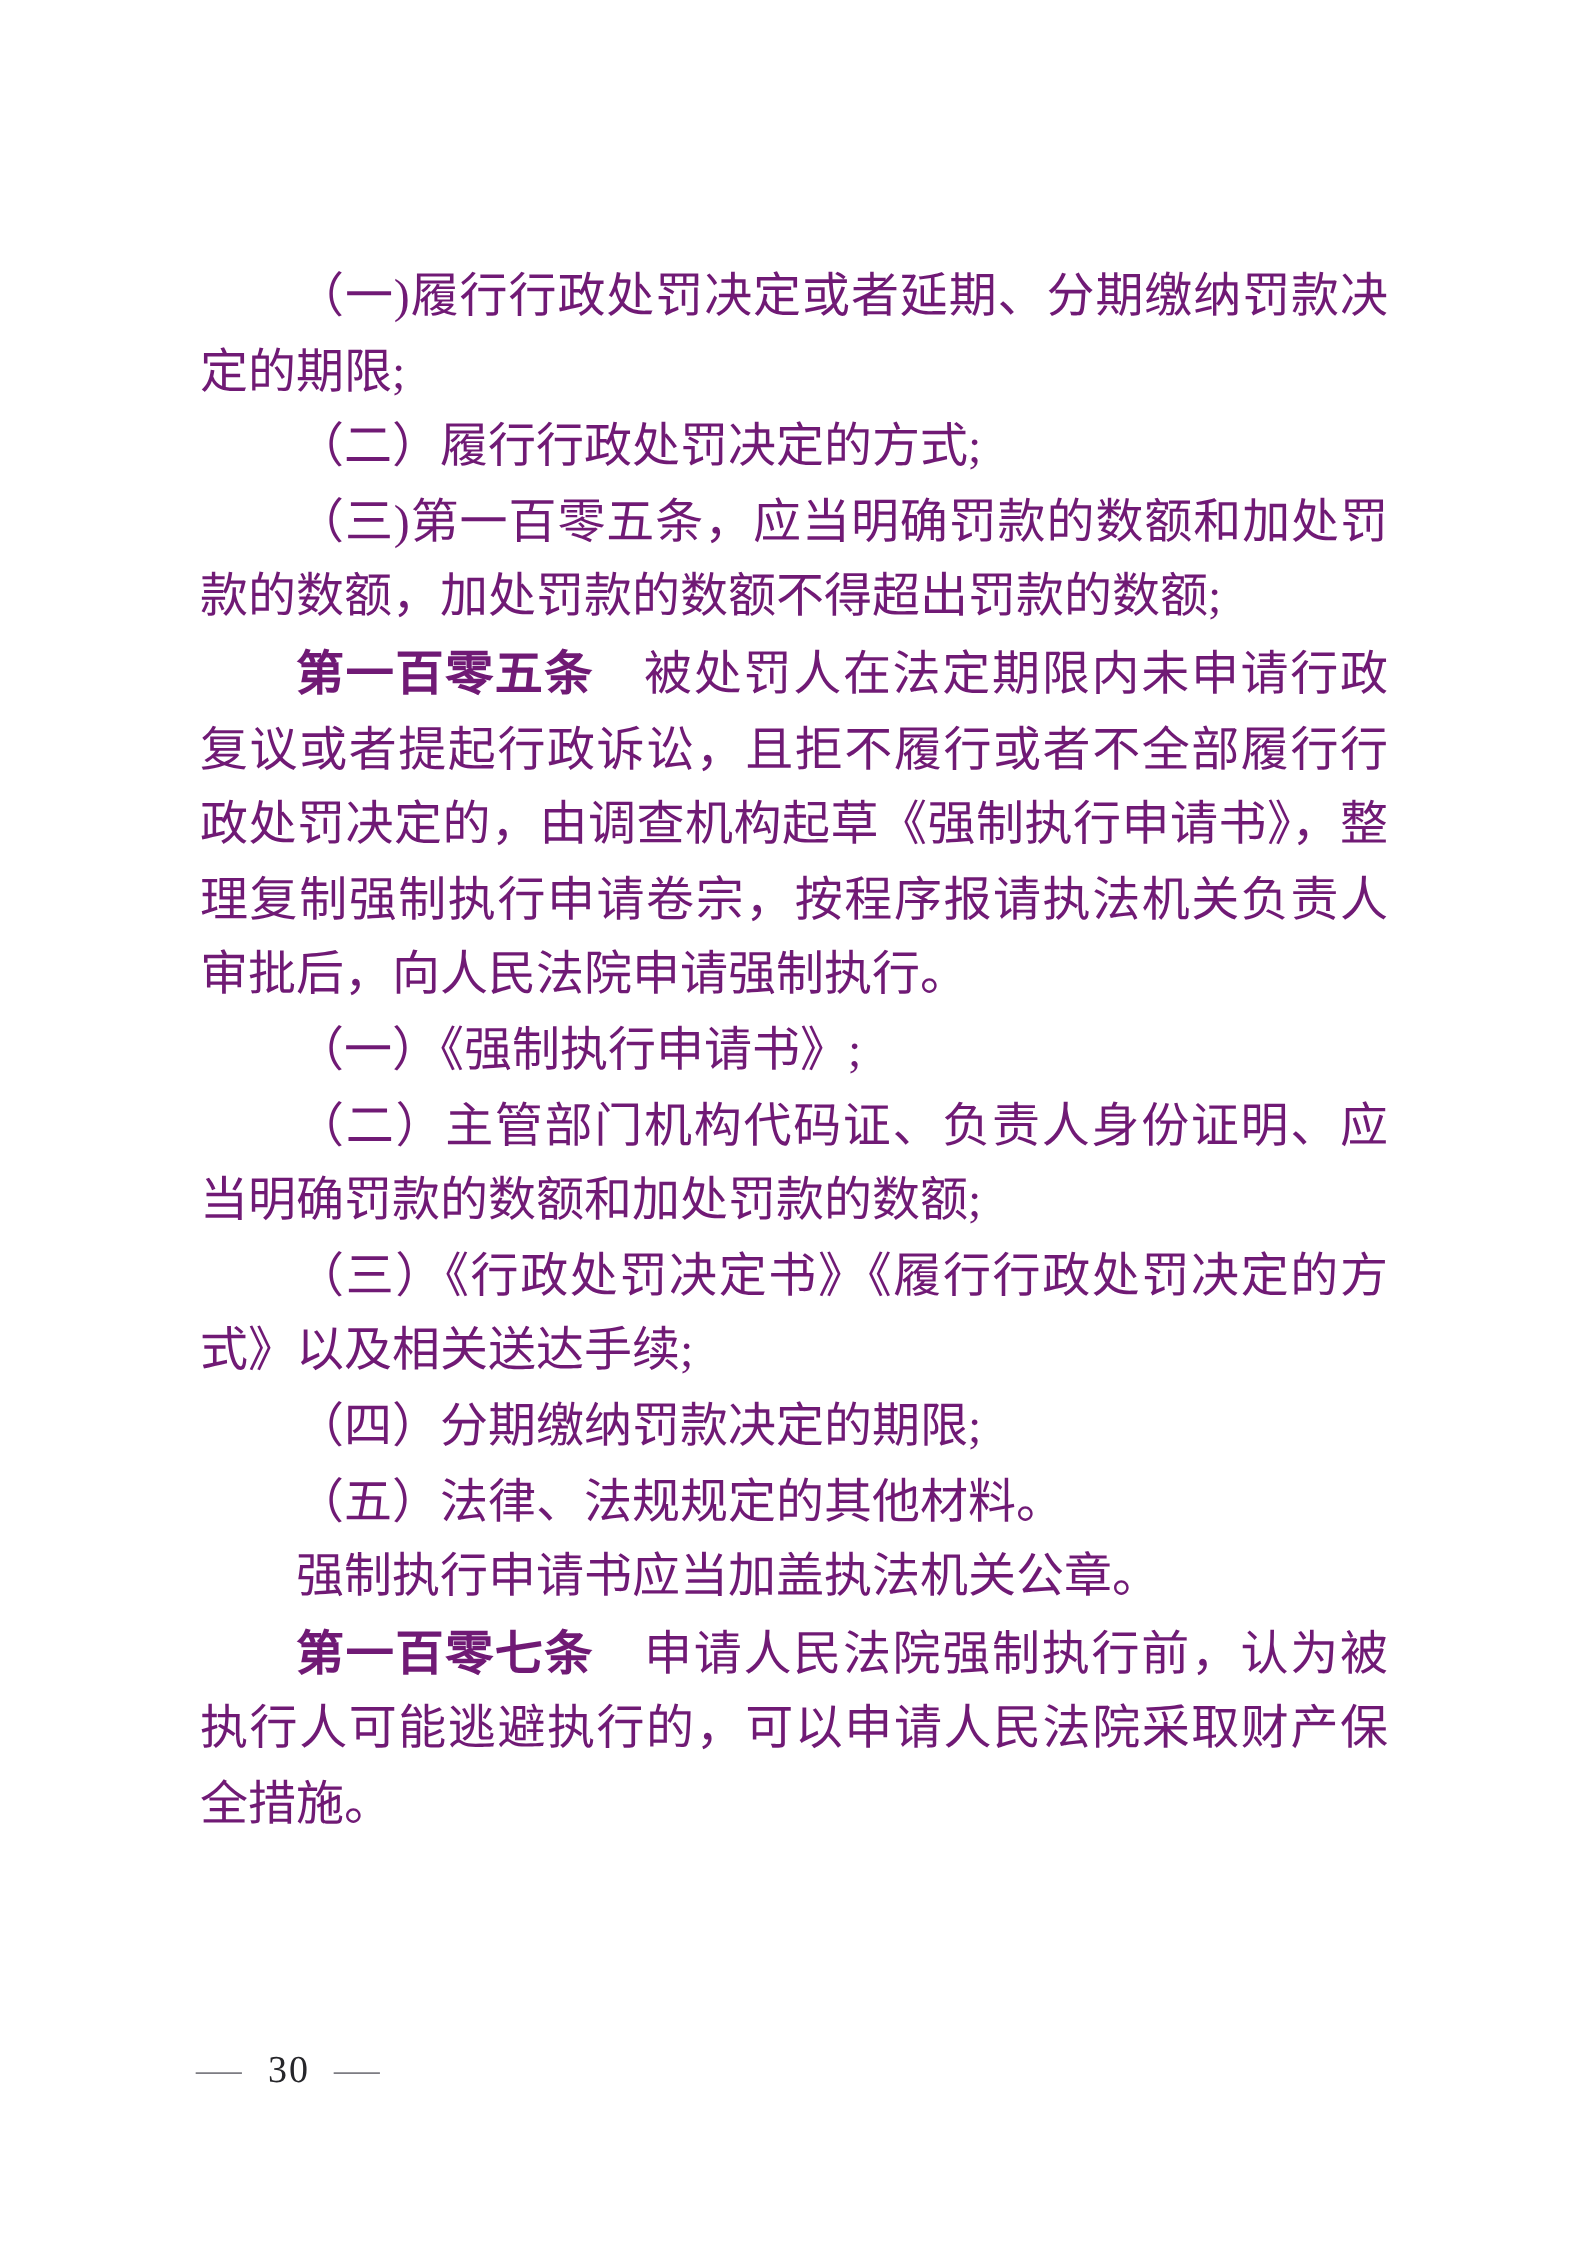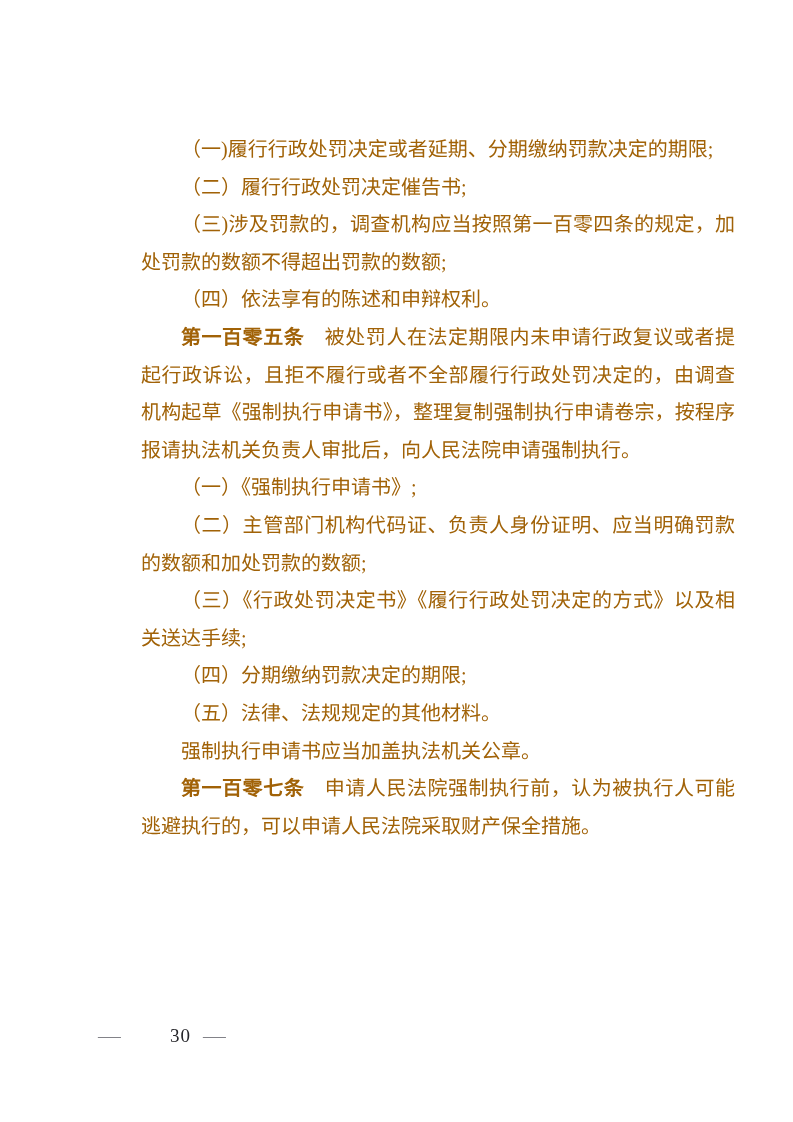--- a/index.html
+++ b/index.html
@@ -18,25 +18,24 @@
     position: absolute;
     inset: 0;
     background: #ffffff;
     color: #1d1d1f;
   }
   .content {
     position: absolute;
     left: 100px;
     top: 131px;
     width: 594px;
-    font-size: 20px;
+    font-size: 24px;
     line-height: 37.6px;
     text-align: justify;
-    color: #a16207;
-    margin-left: 41px;
+    color: #701a75;
   }
   p.para {
     margin: 0;
     padding: 0;
     text-indent: 2em;
     word-break: break-all;
   }
   .article-lead {
     font-weight: 700;
     font-family: "Liberation Sans", "DejaVu Sans", sans-serif;
@@ -53,33 +52,31 @@
     align-items: center;
     gap: 14px;
   }
   .footer .dash {
     color: #7d7d83;
     transform: scaleX(1.2);
     display: inline-block;
   }
   .footer .num {
     color: #26262a;
-    margin-left: 36px;
   }
 </style>
 </head>
 <body>
 
 <div class="page">
   <div class="content">
 
   <p class="para">（一)履行行政处罚决定或者延期、分期缴纳罚款决定的期限;</p>
-      <p class="para">（二）履行行政处罚决定催告书;</p>
-      <p class="para">（三)涉及罚款的，调查机构应当按照第一百零四条的规定，加处罚款的数额不得超出罚款的数额;</p>
-      <p class="para">（四）依法享有的陈述和申辩权利。</p>
+      <p class="para">（二）履行行政处罚决定的方式;</p>
+      <p class="para">（三)第一百零五条，应当明确罚款的数额和加处罚款的数额，加处罚款的数额不得超出罚款的数额;</p>
       <p class="para"><span class="article-lead">第一百零五条</span>　被处罚人在法定期限内未申请行政复议或者提起行政诉讼，且拒不履行或者不全部履行行政处罚决定的，由调查机构起草《强制执行申请书》，整理复制强制执行申请卷宗，按程序报请执法机关负责人审批后，向人民法院申请强制执行。</p>
       <p class="para">（一）《强制执行申请书》;</p>
       <p class="para">（二）主管部门机构代码证、负责人身份证明、应当明确罚款的数额和加处罚款的数额;</p>
       <p class="para">（三）《行政处罚决定书》《履行行政处罚决定的方式》以及相关送达手续;</p>
       <p class="para">（四）分期缴纳罚款决定的期限;</p>
       <p class="para">（五）法律、法规规定的其他材料。</p>
       <p class="para">强制执行申请书应当加盖执法机关公章。</p>
       <p class="para"><span class="article-lead">第一百零七条</span>　申请人民法院强制执行前，认为被执行人可能逃避执行的，可以申请人民法院采取财产保全措施。</p>
     </div>
   <div class="footer">

